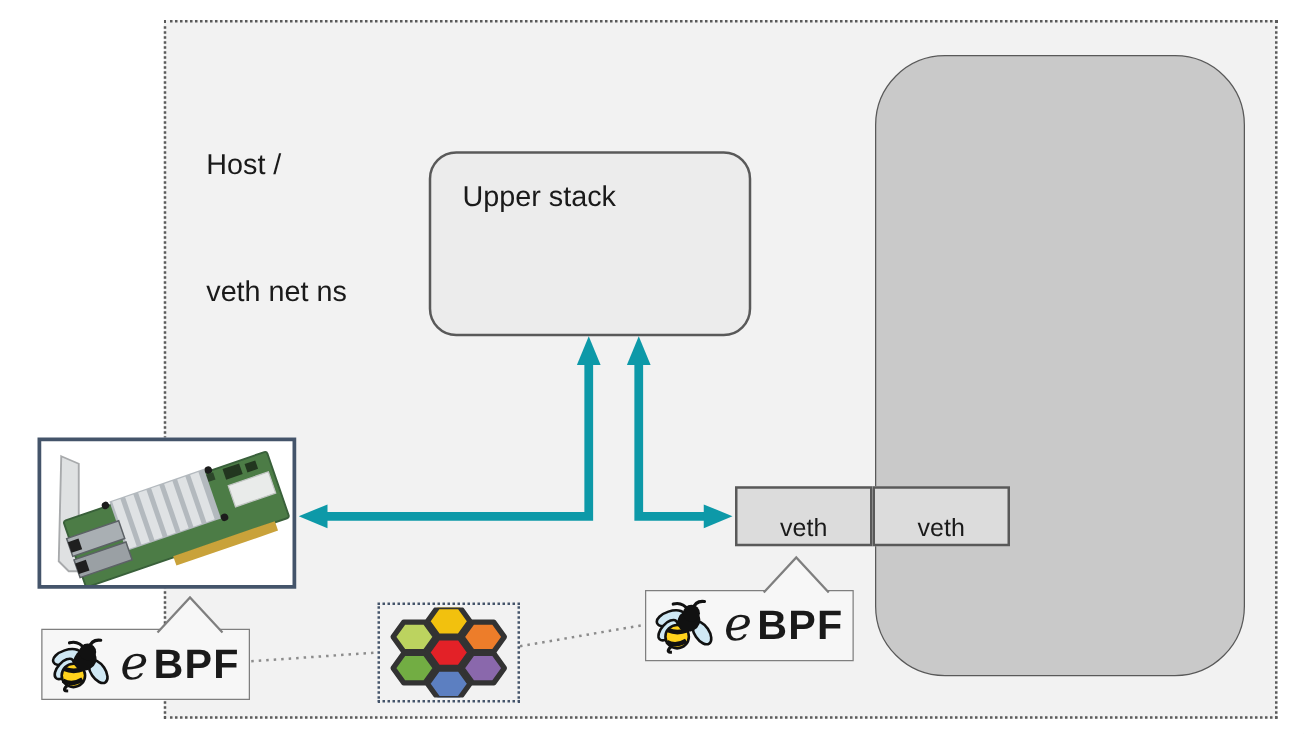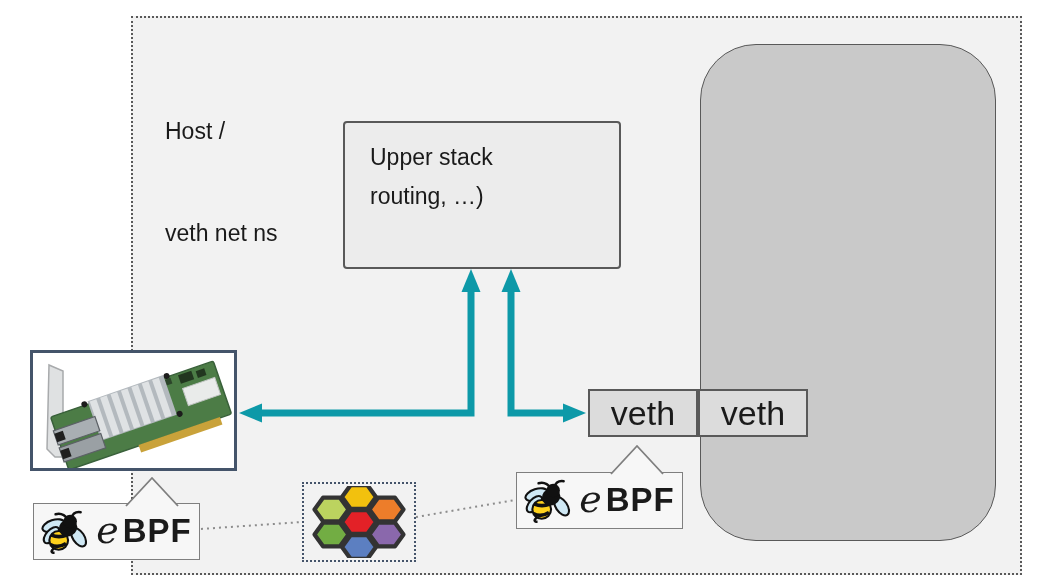--- a/index.html
+++ b/index.html
@@ -15,30 +15,30 @@
   }
   .host-label{left:165px;top:46px;font-size:23px;line-height:34px;white-space:pre;}
   
   .pod-box{
     left:700px;top:44px;width:296px;height:497px;box-sizing:border-box;
     background:#c9c9c9;border:1.5px solid #595959;border-radius:56px;
   }
   .pod-label{left:740px;top:70px;font-size:23px;line-height:34px;white-space:pre;}
   
   .upper-stack{
-    left:343px;top:121px;width:278px;height:148px;box-sizing:border-box;
-    background:#ececec;border:2px solid #595959;border-radius:4px;
+    left:343px;top:121px;width:258px;height:148px;box-sizing:border-box;
+    background:#ececec;border:2px solid #595959;border-radius:22px;
     padding:15px 0 0 25px;font-size:23px;line-height:39px;
   }
   .upper-stack div{white-space:pre;}
   
   .veth{
     width:110px;height:48px;box-sizing:border-box;background:#dcdcdc;
-    border:2px solid #595959;display:flex;align-items:center;justify-content:center;
-    font-size:34px;
+    border:2px solid #595959;display:flex;align-items:flex-end;justify-content:center;
+    font-size:20px;
   }
   .veth-host{left:588px;top:389px;}
   .veth-pod{left:698px;top:389px;}
   
   .nic-box{
     left:30px;top:350px;width:207px;height:121px;box-sizing:border-box;
     background:#ffffff;border:3px solid #44546a;
   }
   
   .arrows-layer{left:0;top:0;width:1043px;height:587px;pointer-events:none;}
@@ -80,21 +80,20 @@
     <path d="M 511 288 L 511 413 L 566 413" fill="none" stroke-width="7" stroke="#0d99a8"></path>
     <polygon points="511,269 501.5,292 520.5,292" fill="#0d99a8"></polygon>
     <polygon points="586,413 563,403.5 563,422.5" fill="#0d99a8"></polygon>
 
     <path d="M 201 529 L 302 522" fill="none" stroke-width="2" stroke-dasharray="2 4" stroke="#8c8c8c"></path>
     <path d="M 416 517 L 515 500" fill="none" stroke-width="2" stroke-dasharray="2 4" stroke="#8c8c8c"></path>
   </svg>
 
   <div class="abs upper-stack">
     <div>Upper stack</div>
-    <div>routing, …)</div>
   </div>
 
   <div class="abs veth veth-host">
     <span>veth</span>
   </div>
   <div class="abs veth veth-pod">
     <span>veth</span>
   </div>
 
   <div class="abs nic-box">

